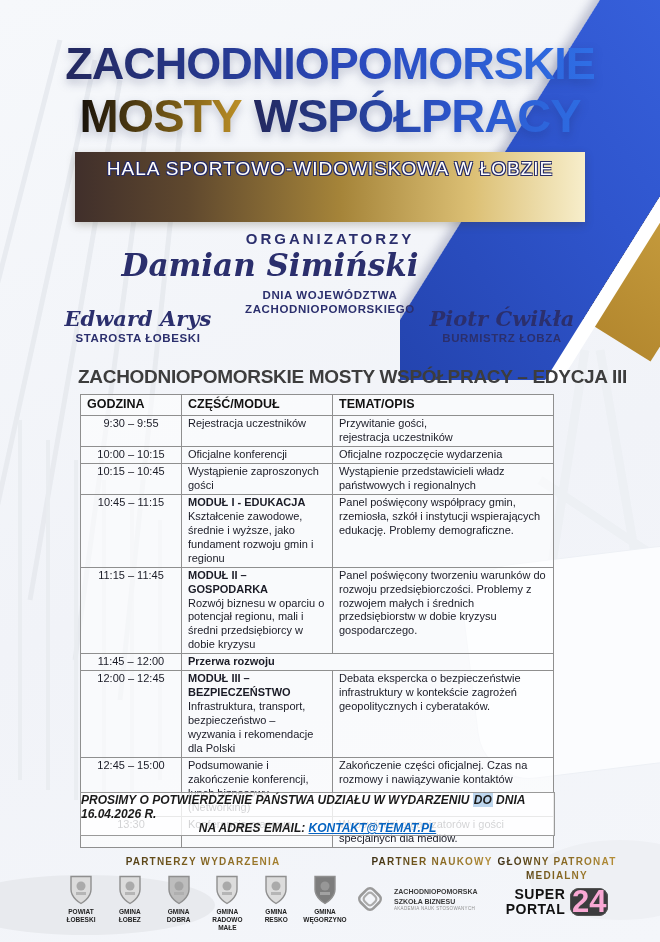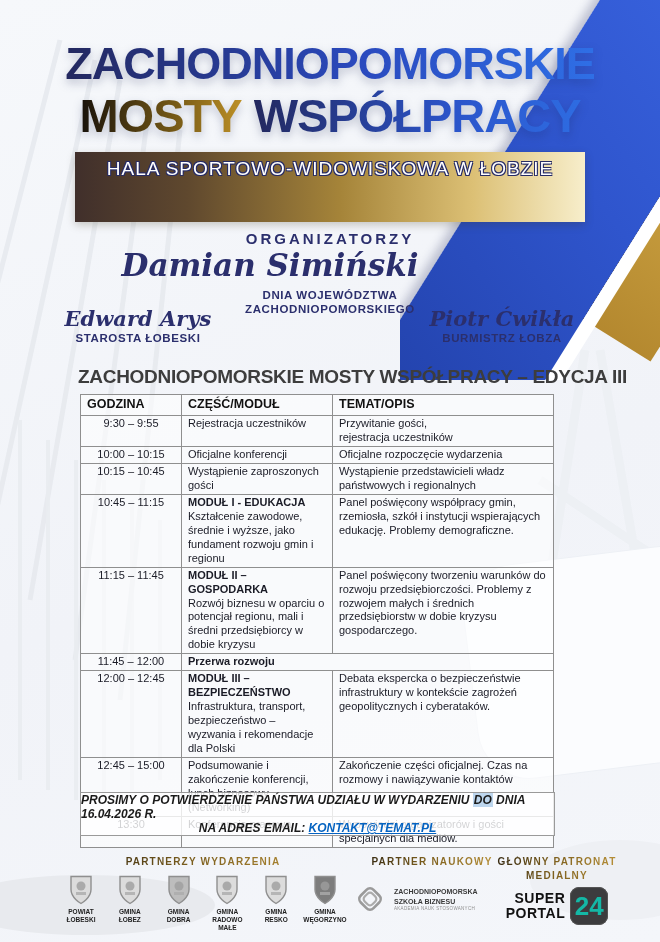--- a/index.html
+++ b/index.html
@@ -74,22 +74,22 @@
   .crest svg{display:block;margin:0 auto;}
   .crest .lbl{margin-top:3px;font-size:6.5px;font-weight:bold;color:#222;line-height:1.2;white-space:pre-line;}
   .f-science{position:absolute;top:856px;left:352px;width:160px;z-index:2;}
   .zsb{display:flex;align-items:center;gap:6px;margin-top:14px;}
   .zsb-text{text-align:left;color:#3a3a3a;}
   .zsb-text .a{font-size:7px;font-weight:bold;line-height:1.3;}
   .zsb-text .b{font-size:4.5px;color:#8f8f8f;letter-spacing:.3px;}
   .f-media{position:absolute;top:856px;right:28px;width:150px;z-index:2;}
   .sp24{display:flex;justify-content:center;align-items:center;gap:5px;margin-top:6px;}
   .sp24 .words{text-align:right;font-weight:800;font-size:14px;line-height:1.1;color:#111;letter-spacing:.5px;}
-  .badge24{width:38px;height:38px;background:#3c3c3e;border-radius:9px;color:#14b8a6;
-        display:flex;align-items:center;justify-content:center;font-size:26px;font-weight:800;
+  .badge24{width:38px;height:28px;background:#3c3c3e;border-radius:9px;color:#f9a8d4;
+        display:flex;align-items:center;justify-content:center;font-size:31px;font-weight:800;
         box-shadow:inset 0 0 0 1px #555;}
 </style>
 </head>
 <body>
 
 <div class="page">
 
   <svg class="bg-layer" width="660" height="942" viewBox="0 0 660 942">
     <g stroke="#e7eaef" stroke-width="5" fill="none" opacity="0.9">
       <path d="M95 60 L-10 540"></path>

